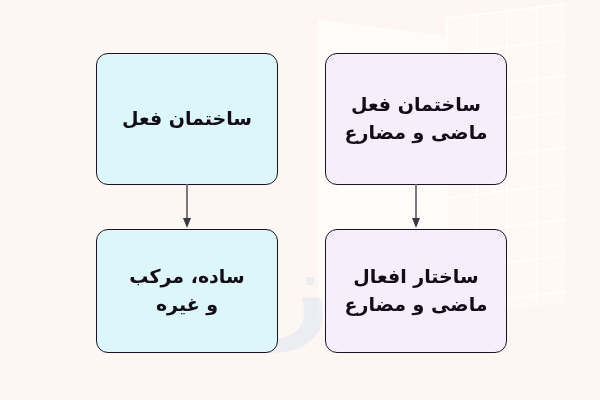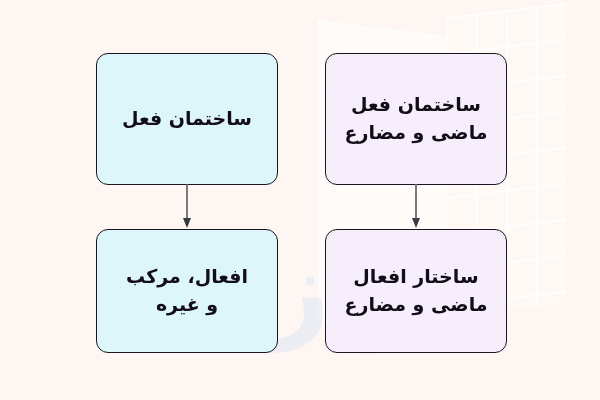--- a/index.html
+++ b/index.html
@@ -136,21 +136,21 @@
   <div class="wm wm-building">
     <div class="wm-grid-a"></div>
     <div class="wm-lines2"></div>
     <div class="wm-grid-b"></div>
     <div class="wm-lines"></div>
   </div>
   <div class="wm-text">فرازبان</div>
 
   <div class="node cyan" id="node-top-left">ساختمان فعل</div>
 
-  <div class="node cyan" id="node-bottom-left">افعال، مرکب
+  <div class="node cyan" id="node-bottom-left">ساده، مرکب
 و غیره</div>
 
   <div class="node violet" id="node-top-right">ساختمان فعل
 ماضی و مضارع</div>
 
   <div class="node violet" id="node-bottom-right">ساختار افعال
 ماضی و مضارع</div>
 
   <div class="connector" id="connector-left">
     <svg width="14" height="46" viewBox="0 0 14 46" xmlns="http://www.w3.org/2000/svg">

